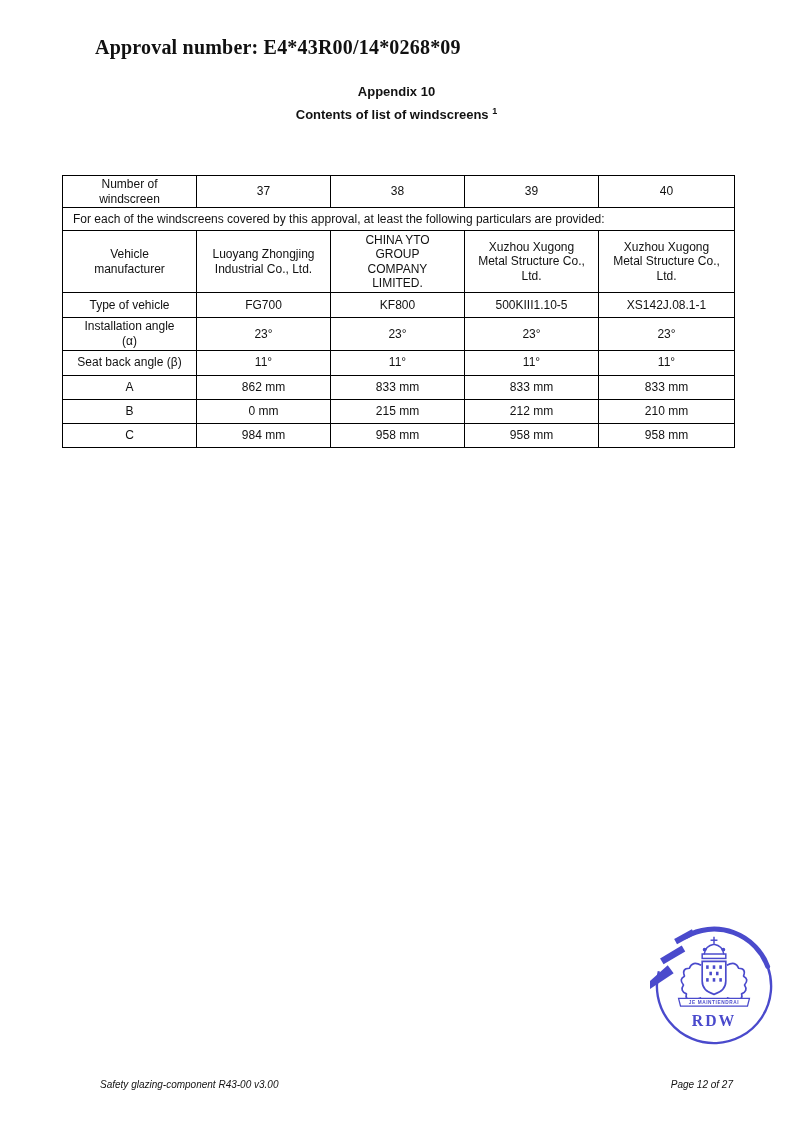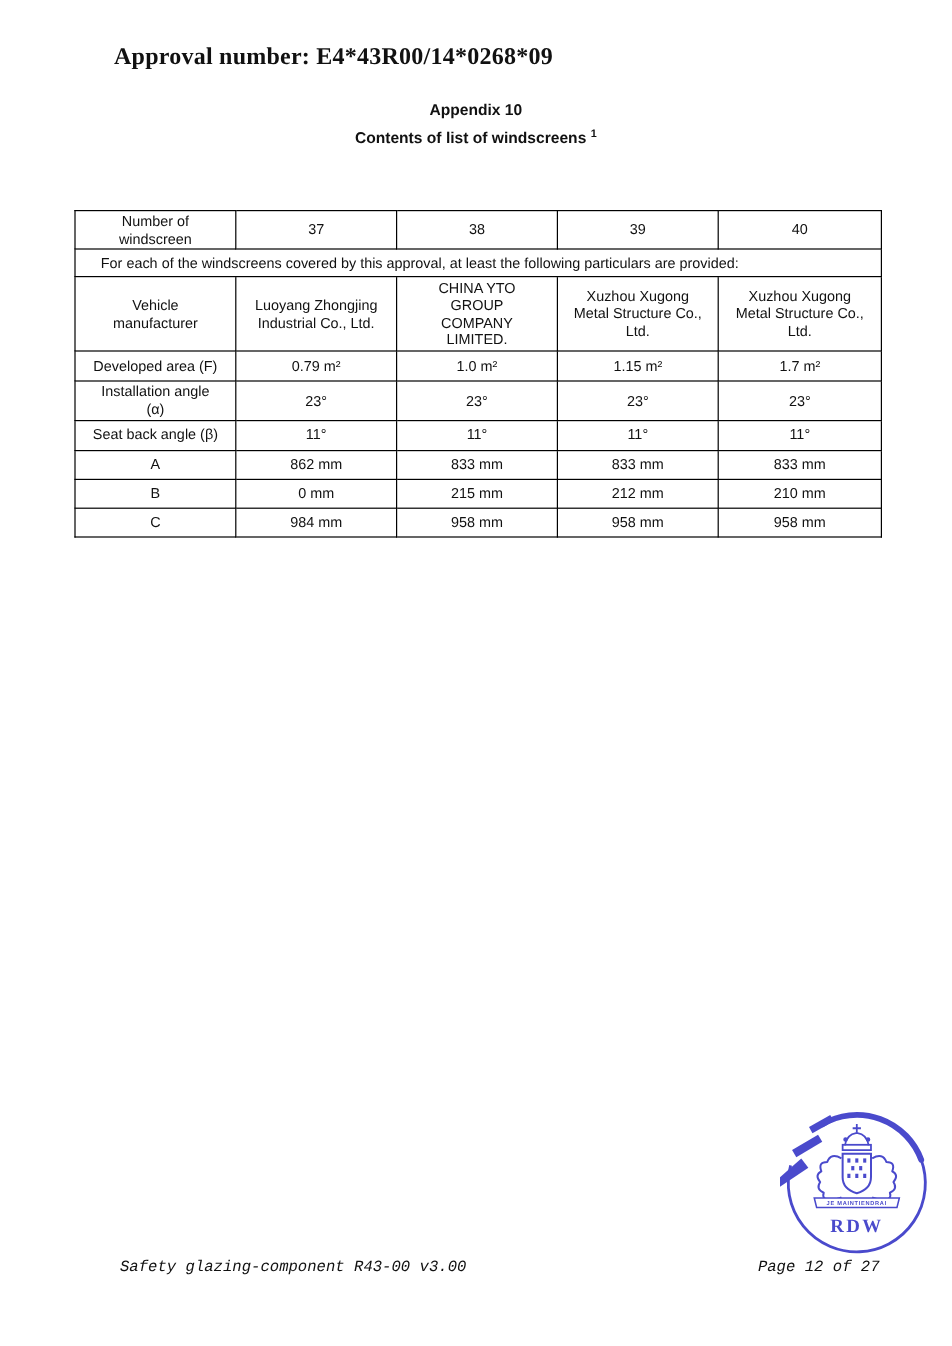--- a/index.html
+++ b/index.html
@@ -25,28 +25,28 @@
   table.ws {
     position:absolute; left:62px; top:140px; width:672px;
     border-collapse:collapse; table-layout:fixed;
     font-size:12px; color:#111;margin-top:35px;
   }
   table.ws td {
     border:1px solid #000; text-align:center; vertical-align:middle;
     padding:1px 3px; line-height:1.22; white-space:pre-line;
   }
   table.ws td.note {
-    text-align:left; padding:2px 21px; white-space:normal;
+    text-align:left; padding:2px 10px; white-space:normal;
   }
   tr.h31{height:31px} tr.h23{height:23px} tr.h62{height:62px}
   tr.h25{height:25px} tr.h30{height:30px} tr.h22{height:22px} tr.h24{height:24px}
 
   .footer-left, .footer-right {
-    position:absolute; top:1048px;
-    font-family:Liberation Mono, monospace; font-style:italic; font-size:13px;
+    position:absolute; top:1079px;
+    font-family:Liberation Sans, sans-serif; font-style:italic; font-size:10px;
   }
   .footer-left { left:100px; }
   .footer-right { right:60px; }
 
   .stamp {
     position:absolute; left:650px; top:922px; width:128px; height:128px;
     color:var(--stamp-color,#3b3bc8); opacity:.92;
   }
   .stamp svg { width:100%; height:100%; display:block; }
 </style>
@@ -88,25 +88,25 @@
 COMPANY
 LIMITED.</td>
     <td>Xuzhou Xugong
 Metal Structure Co.,
 Ltd.</td>
     <td>Xuzhou Xugong
 Metal Structure Co.,
 Ltd.</td>
   </tr>
   <tr class="h25">
-    <td>Developed area (F)</td>
-    <td>0.79 m²</td>
-    <td>1.0 m²</td>
-    <td>1.15 m²</td>
-    <td>1.7 m²</td>
+    <td>Type of vehicle</td>
+    <td>FG700</td>
+    <td>KF800</td>
+    <td>500KIII1.10-5</td>
+    <td>XS142J.08.1-1</td>
   </tr>
   <tr class="h30">
     <td>Installation angle
 (α)</td>
     <td>23°</td>
     <td>23°</td>
     <td>23°</td>
     <td>23°</td>
   </tr>
   <tr class="h25">

